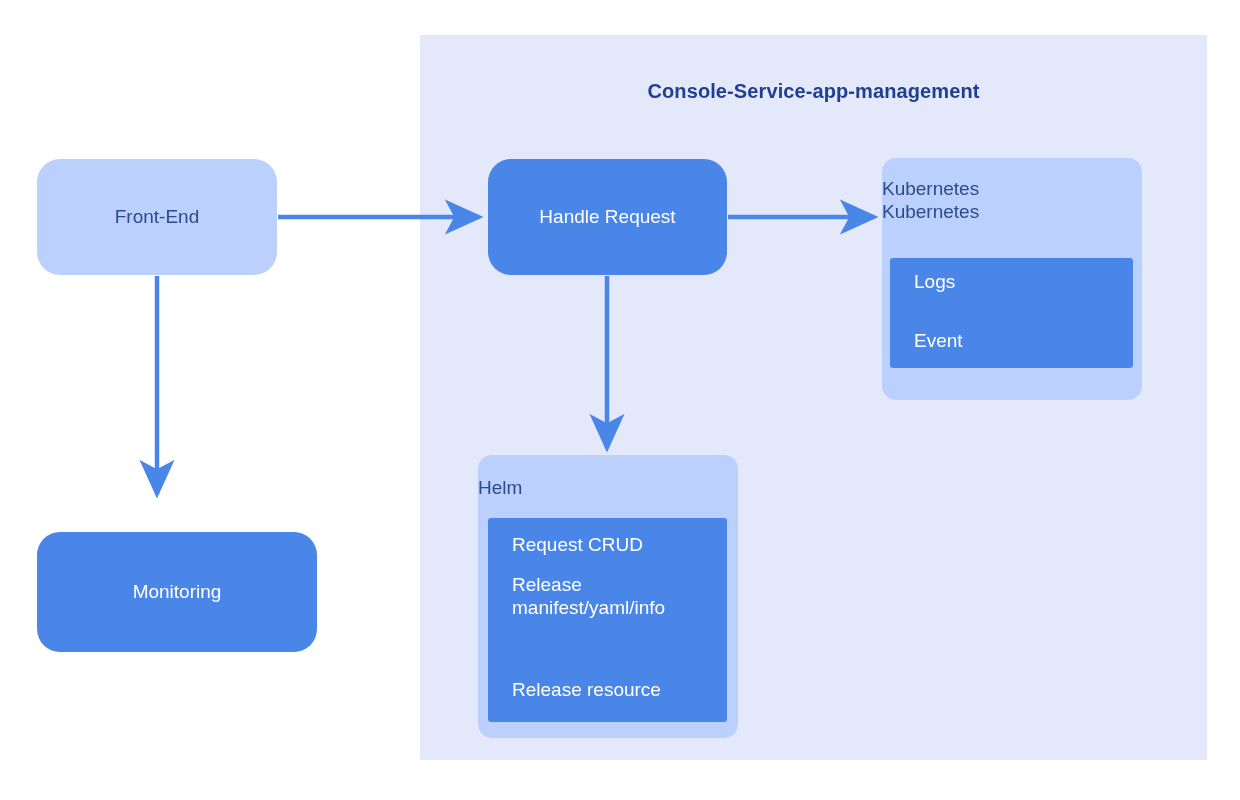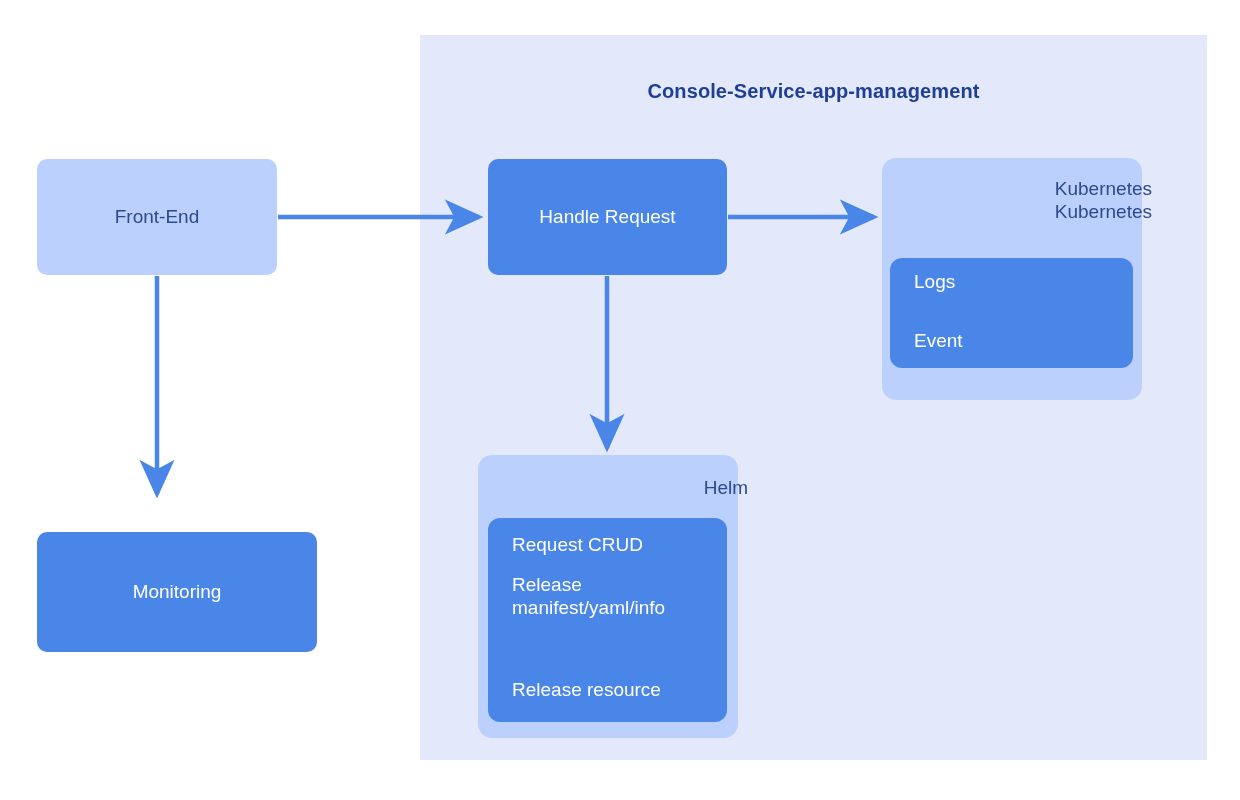--- a/index.html
+++ b/index.html
@@ -42,21 +42,21 @@
     font-size: 20px;
     font-weight: bold;
     color: #1f3f94;
     letter-spacing: 0.1px;
   }
 
   
   .node {
     position: absolute;
     box-sizing: border-box;
-    border-radius: 10px;
+    border-radius: 23px;
     display: flex;
     align-items: center;
     justify-content: center;
     text-align: center;
     font-size: 19px;
     line-height: 1.18;
   }
   .node.light {
     background: #bcd0fd;
     color: #2c4a8c;
@@ -79,32 +79,32 @@
 
   
   .composite {
     position: absolute;
     box-sizing: border-box;
     background: #bcd0fd;
     border-radius: 14px;
   }
   .composite-title {
     position: absolute;
-    left: 10px;
+    left: 0;
     width: 100%;
-    text-align: right;
+    text-align: left;
     color: #2c4a8c;
     font-size: 19px;
     line-height: 1.2;
   }
   .composite-body {
     position: absolute;
     box-sizing: border-box;
     background: #4a86e8;
-    border-radius: 12px;
+    border-radius: 3px;
     color: #ffffff;
     font-size: 19px;
   }
   .composite-body .item {
     position: absolute;
     left: 24px;
     right: 14px;
     line-height: 1.2;
     text-align: left;
   }

